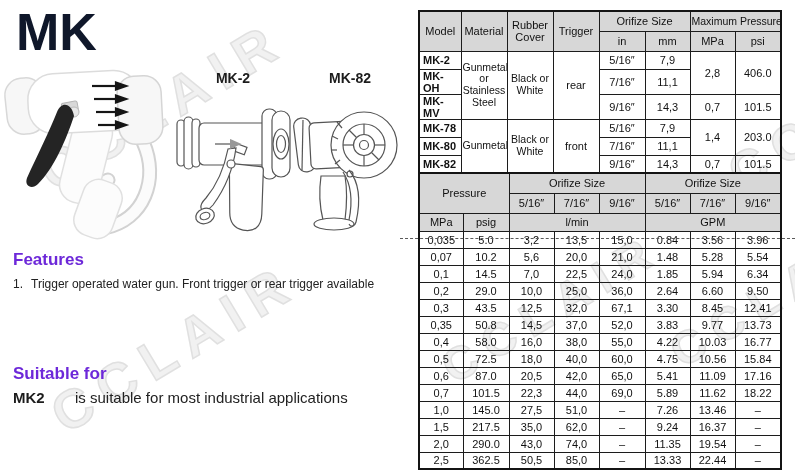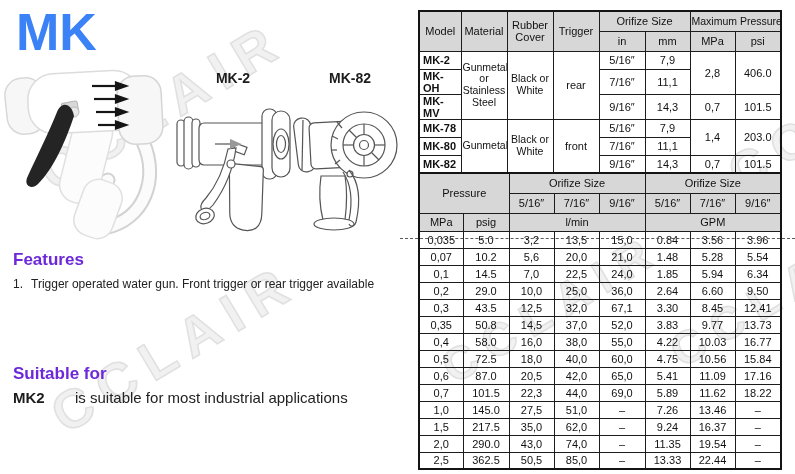--- a/index.html
+++ b/index.html
@@ -14,21 +14,21 @@
     -webkit-text-stroke:1.5px #e0e0e0;
     transform:rotate(-31deg); transform-origin:left top;
   }
   #wm1 { left:28px;  top:150px; font-size:54px; }
   #wm2 { left:40px;  top:392px; font-size:54px; }
   #wm3 { left:432px; top:348px; font-size:46px; }
   #wm4 { left:660px; top:332px; font-size:46px; }
   #wm5 { left:718px; top:152px; font-size:50px; }
   
   .abs { position:absolute; z-index:1; }
-  #page-title { left:16px; top:2px; font-size:52px; font-weight:bold; color:#3b82f6; }
+  #page-title { left:16px; top:2px; font-size:52px; font-weight:bold; color:#0f172a; }
   .model-label { font-size:14px; font-weight:bold; color:#1c1c1c; text-align:center; }
   #mk2-label  { left:205px; top:70px; width:56px; }
   #mk82-label { left:320px; top:70px; width:60px; }
   .section-heading { font-size:17px; font-weight:bold; color:#6d28d9; }
   #features-heading { left:13px; top:250px; }
   #features-list { left:13px; top:273px; width:402px; font-size:12px; color:#222; }
   .feature-item { line-height:22px; white-space:nowrap; }
   .fnum { display:inline-block; width:18px; }
   #suitable-heading { left:13px; top:364px; }
   #suitable-list { left:13px; top:387px; width:402px; font-size:15px; color:#222; }

